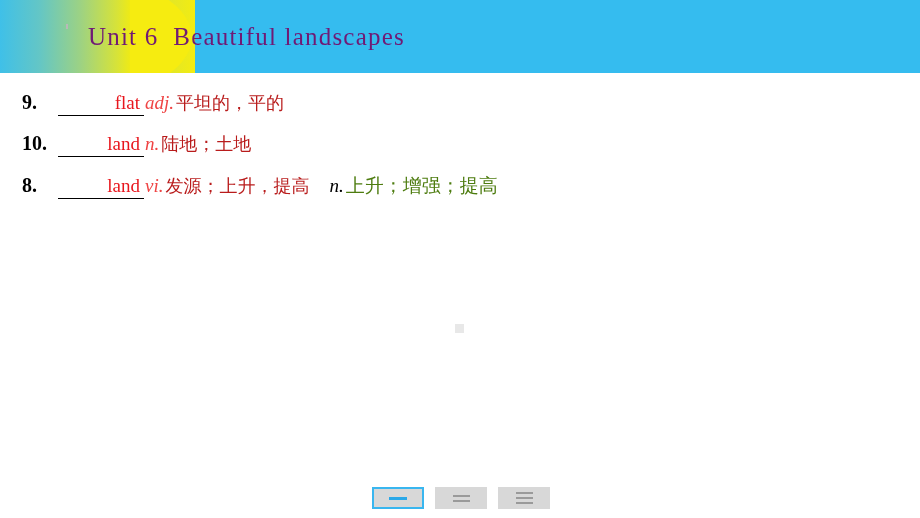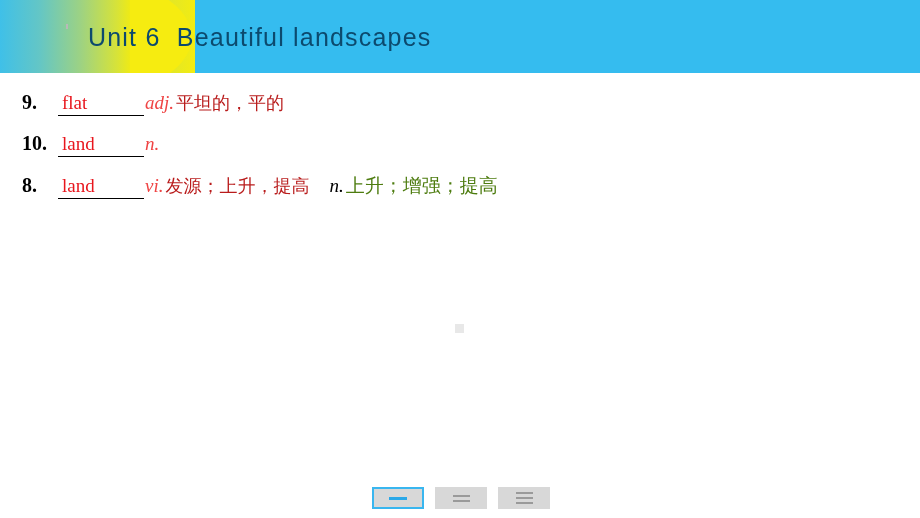--- a/index.html
+++ b/index.html
@@ -49,24 +49,24 @@
     left: 0;
     top: -30px;
     width: 130px;
     height: 134px;
     background: linear-gradient(to right, #3fc0e8 0%, #63c6c6 30%, #9dd283 62%, #d7e338 90%, #eeea16 100%);
   }
   .header-title {
     position: absolute;
     left: 88px;
     top: 20px;
-    font-family: Liberation Sans, sans-serif;
+    font-family: Liberation Serif, serif;
     font-size: 25px;
     letter-spacing: 1.2px;
-    color: #0c4a6e;
+    color: #701a75;
     white-space: pre;
     line-height: 34px;
   }
   .header-speck {
     position: absolute;
     left: 66px;
     top: 24px;
     width: 2px;
     height: 5px;
     background: #b9b9b9;
@@ -99,21 +99,21 @@
     color: #000000;
     min-width: 34px;
   }
   .vocab-num.wide {
     min-width: 34px;
   }
   .vocab-blank {
     display: inline-block;
     position: relative;
     min-width: 78px;
-    text-align: left;
+    text-align: right;
     border-bottom: 1.5px solid #000000;
     color: #e8161d;
     font-family: "Liberation Serif", serif;
     font-size: 19px;
     padding: 0 4px 1px 4px;
     margin-left: 2px;
   }
   .vocab-pos {
     font-family: "Liberation Serif", serif;
     font-style: italic;
@@ -206,20 +206,21 @@
       <span class="vocab-num">9.</span>
       <span class="vocab-blank">flat</span>
       <span class="vocab-pos">adj.</span>
       <span class="vocab-def">平坦的，平的</span>
     </div>
 
     <div class="vocab-row">
       <span class="vocab-num wide">10.</span>
       <span class="vocab-blank">land</span>
       <span class="vocab-pos">n.</span>
+      <span class="vocab-def">陆地；土地</span>
     </div>
 
     <div class="vocab-row">
       <span class="vocab-num wide">8.</span>
       <span class="vocab-blank">land</span>
       <span class="vocab-pos">vi.</span>
       <span class="vocab-def">发源；上升，提高</span>
       <span class="vocab-pos2">n.</span>
       <span class="vocab-def2">上升；增强；提高</span>
     </div>

